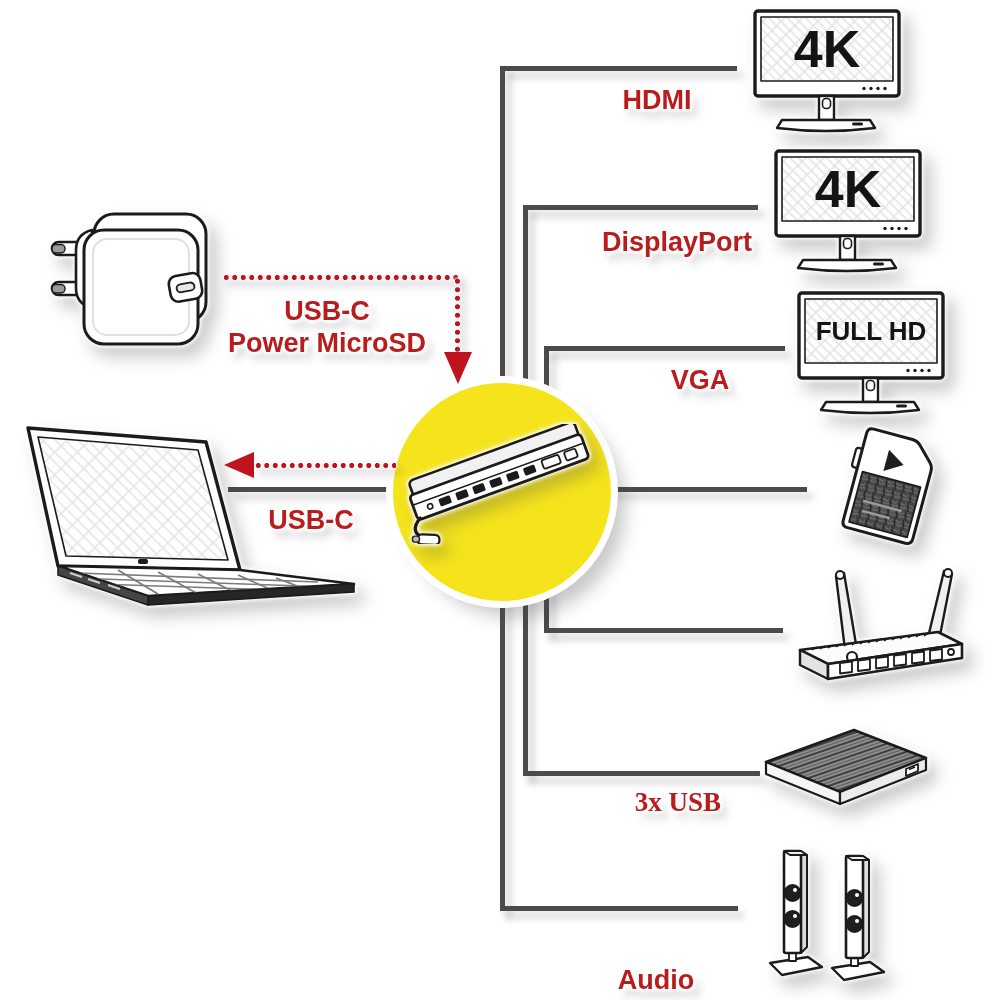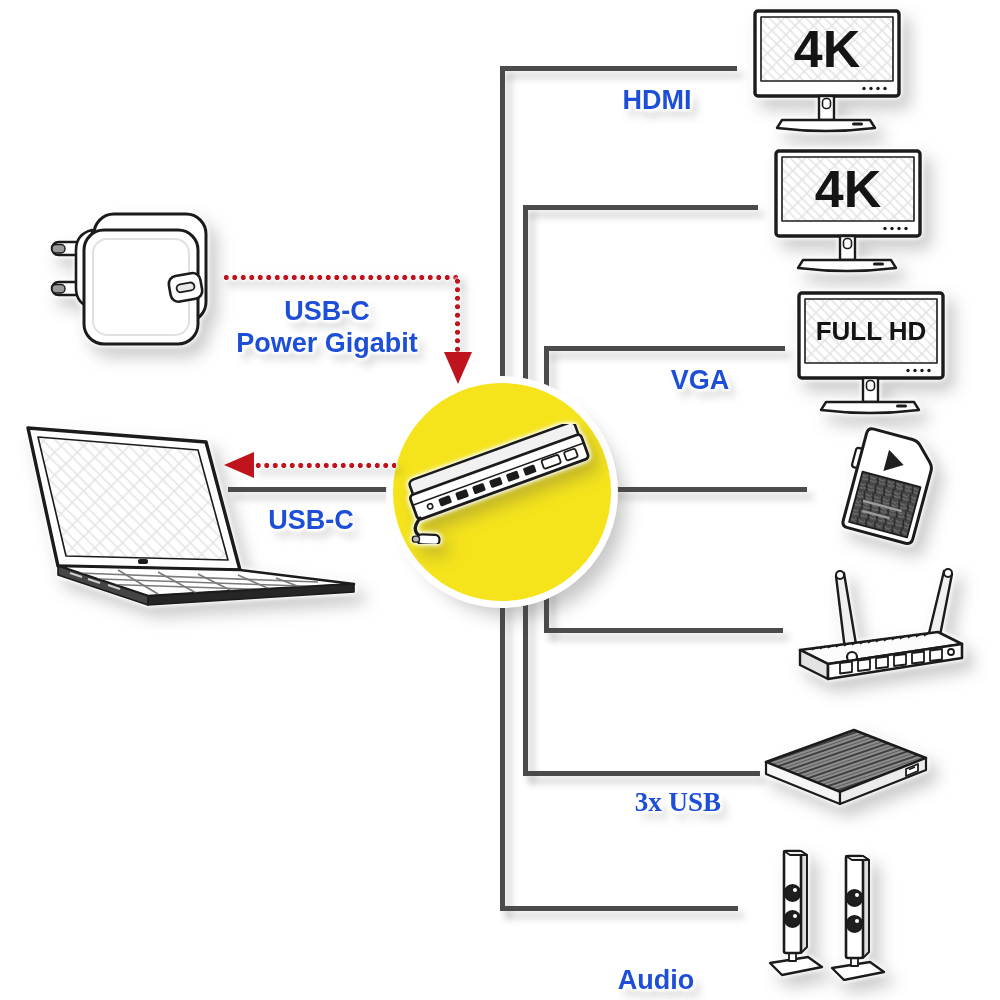--- a/index.html
+++ b/index.html
@@ -23,21 +23,21 @@
     position:absolute;left:393px;top:383px;width:218px;height:218px;border-radius:50%;
     background:#f5e41c;z-index:2;
     box-shadow:0 0 0 7px #ffffff, 14px 16px 18px rgba(70,70,70,.30);
   }
   
   .sticker{position:absolute;z-index:3;
     filter:drop-shadow(0 0 2px #fff) drop-shadow(0 0 2px #fff) drop-shadow(8px 10px 8px rgba(70,70,70,.28));}
   
   .lbl{
     position:absolute;z-index:4;transform:translate(-50%,-50%);
-    font-weight:700;font-size:27px;color:#1d4ed8;white-space:nowrap;letter-spacing:0;
+    font-weight:700;font-size:27px;color:#b91c1c;white-space:nowrap;letter-spacing:0;
     text-shadow:-2px -2px 3px #fff,2px -2px 3px #fff,-2px 2px 3px #fff,2px 2px 3px #fff,
                 0 0 7px #fff,0 0 7px #fff,6px 8px 8px rgba(70,70,70,.30);
   }
   .lbl.two-line{text-align:center;line-height:1.18;}
   svg text{font-family:"Liberation Sans", sans-serif;}
 </style>
 </head>
 <body>
 
 <div id="stage">
@@ -286,23 +286,24 @@
         <polygon points="16,8 33,8 39,12 22,12" fill="#eeeeee" stroke="#1b1b1b" stroke-width="1.8"></polygon>
         <circle cx="24.5" cy="50" r="8" fill="#1f1f1f" stroke="#1b1b1b" stroke-width="1.8"></circle>
         <circle cx="27" cy="47" r="2" fill="#ffffff"></circle>
         <circle cx="24.5" cy="76" r="8" fill="#1f1f1f" stroke="#1b1b1b" stroke-width="1.8"></circle>
         <circle cx="27" cy="73" r="2" fill="#ffffff"></circle>
       </g>
     </g>
   </svg>
 
   <div class="lbl" style="left:657px;top:100px;">HDMI</div>
+  <div class="lbl" style="left:677px;top:242px;">DisplayPort</div>
   <div class="lbl" style="left:700px;top:380px;">VGA</div>
   <div class="lbl" style="left:678px;top:802px;font-family:Liberation Serif, serif;">3x USB</div>
   <div class="lbl" style="left:656px;top:980px;">Audio</div>
   <div class="lbl" style="left:311px;top:520px;">USB-C</div>
 
   <div class="lbl two-line" style="left:327px;top:328px;">
     <span>USB-C</span><br>
-    <span>Power Gigabit</span>
+    <span>Power MicroSD</span>
   </div>
 
 </div>
 
 </body></html>

